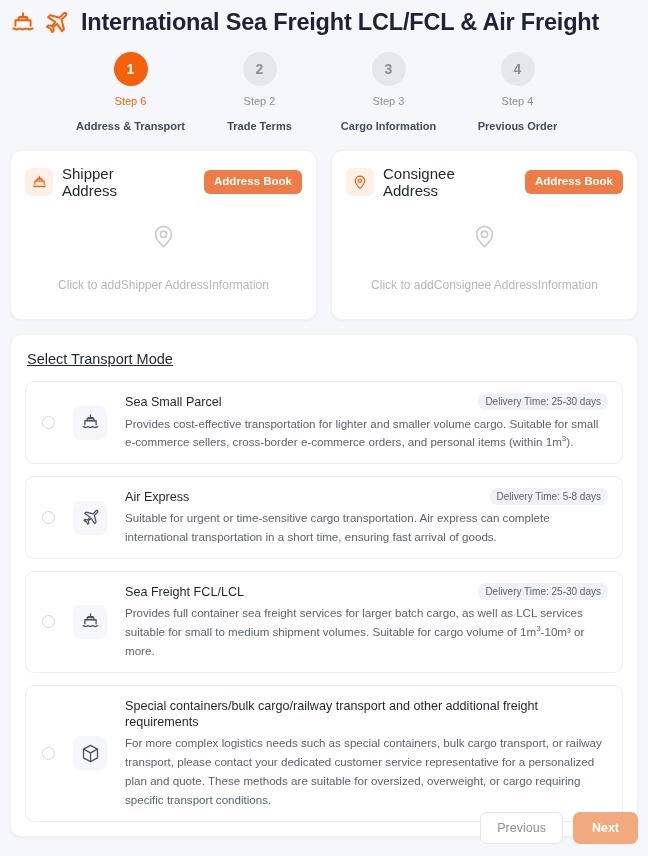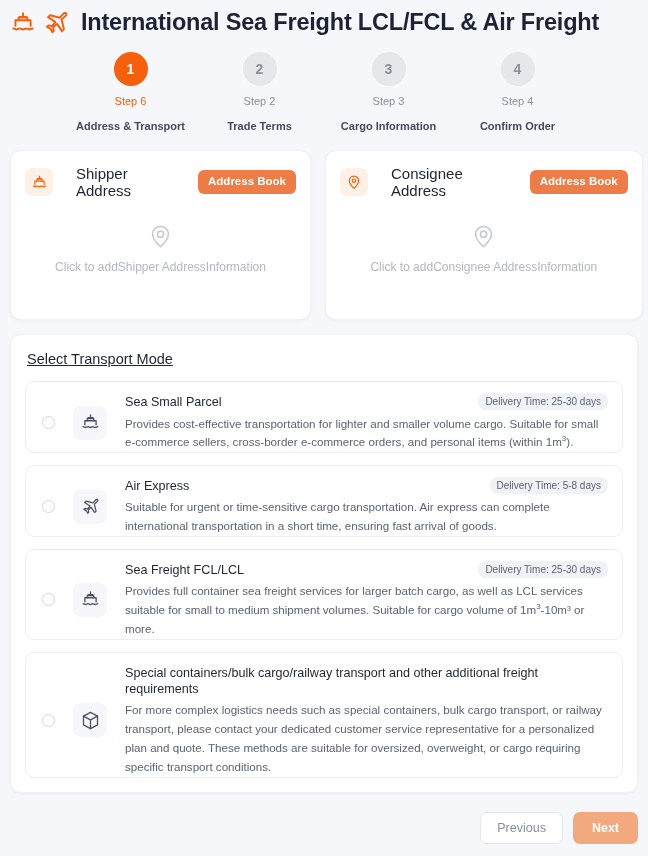--- a/index.html
+++ b/index.html
@@ -73,21 +73,21 @@
     flex: 1;
     background: #ffffff;
     border-radius: 11px;
     border: 1px solid #f0f1f4;
     box-shadow: 0 1px 3px rgba(30,40,70,0.05);
     height: 170px;
     padding: 14px 14px 0 14px;
     position: relative;
   }
   .addr-head {
-    display: flex; align-items: center; gap: 23px;
+    display: flex; align-items: center; gap: 9px;
   }
   .addr-icon-box {
     width: 28px; height: 28px; border-radius: 7px;
     background: #fdf0e7;
     display: flex; align-items: center; justify-content: center;
     flex: 0 0 auto;
   }
   .addr-title {
     font-size: 15px; color: #1f2433; font-weight: 400; flex: 1;
   }
@@ -100,21 +100,21 @@
     font-weight: 700;
     font-family: "Liberation Sans", sans-serif;
     padding: 6px 10px;
     cursor: pointer;
     line-height: 1;
     white-space: nowrap;
     margin-left: 44px;
   }
   .addr-empty {
     margin-top: 24px;
-    display: flex; flex-direction: column; align-items: center; gap: 6px;
+    display: flex; flex-direction: column; align-items: center; gap: 24px;
   }
   .addr-empty-text {
     font-size: 12px; color: #b2b7c2;
   }
 
   
   .transport-panel {
     margin: 14px 10px 0 10px;
     background: #ffffff;
     border-radius: 11px;
@@ -129,21 +129,21 @@
     margin-left: 2px;
     text-decoration: underline;
   }
   .mode-list { display: flex; flex-direction: column; gap: 12px; }
   .mode-card {
     border: 1px solid #eceef2;
     border-radius: 9px;
     background: #fff;
     display: flex;
     align-items: center;
-    padding: 11px 14px 0 10px;
+    padding: 11px 14px 11px 10px;
     gap: 10px;
     cursor: pointer;
   }
   .radio {
     width: 13px; height: 13px; border-radius: 50%;
     border: 1.3px solid #d4d7de; background: #fff;
     flex: 0 0 auto; margin-left: 6px;
   }
   .mode-icon-box {
     width: 34px; height: 34px; border-radius: 8px;
@@ -241,21 +241,21 @@
       <div class="step-desc">Trade Terms</div>
     </div>
     <div class="step">
       <div class="step-circle">3</div>
       <div class="step-label">Step 3</div>
       <div class="step-desc">Cargo Information</div>
     </div>
     <div class="step">
       <div class="step-circle">4</div>
       <div class="step-label">Step 4</div>
-      <div class="step-desc">Confirm Order</div>
+      <div class="step-desc">Previous Order</div>
     </div>
   </div>
 
   <div class="address-row">
 
     <div class="addr-card">
       <div class="addr-head">
         <span class="addr-icon-box">
           <svg width="17" height="17" viewBox="0 0 24 24" fill="none" stroke="#f4600c" stroke-width="1.7" stroke-linecap="round" stroke-linejoin="round">
             <path d="M3.5 17c1.1 0 1.7.9 2.8.9s1.7-.9 2.8-.9 1.7.9 2.8.9 1.7-.9 2.8-.9 1.7.9 2.8.9 1.7-.9 2.8-.9"></path>

